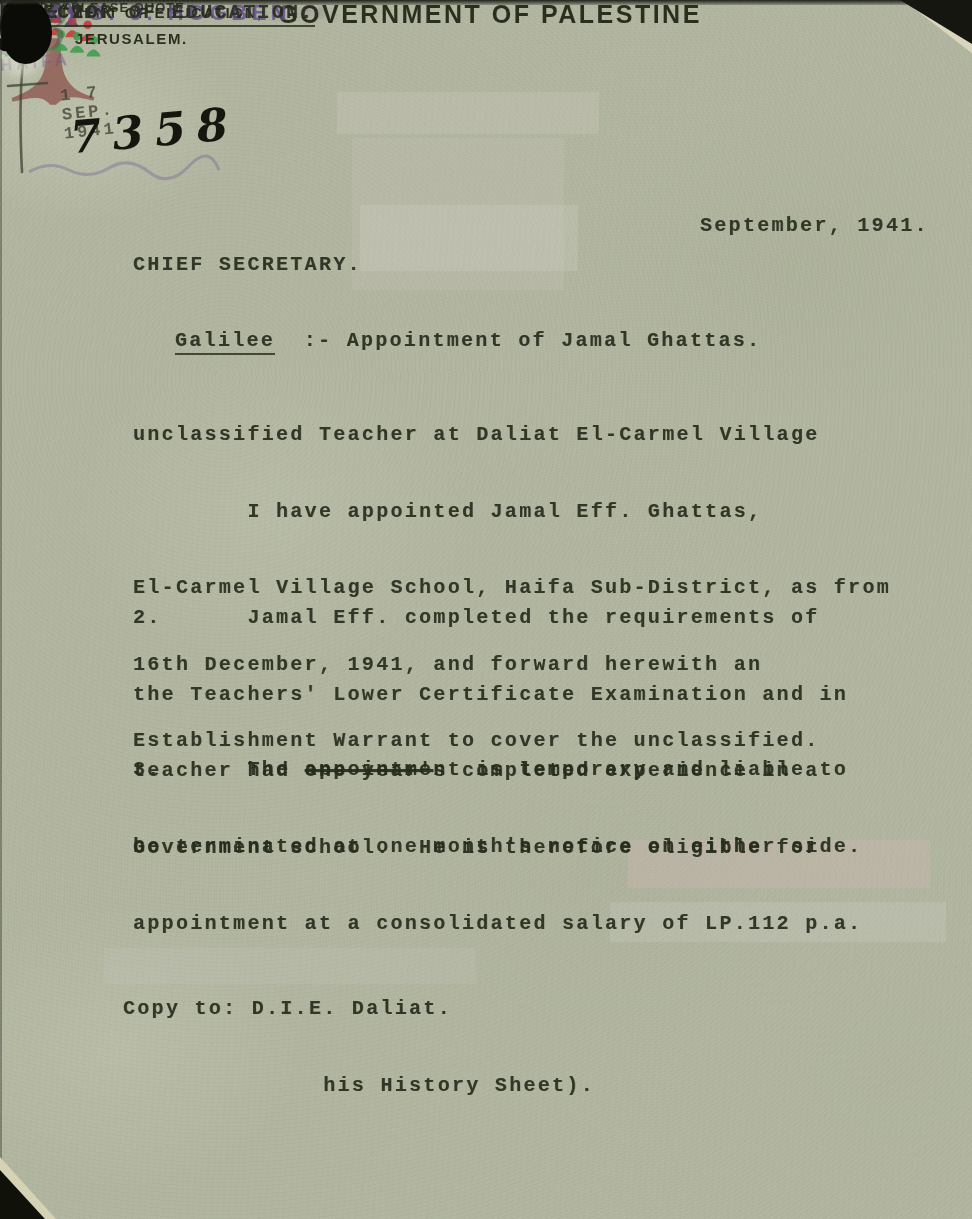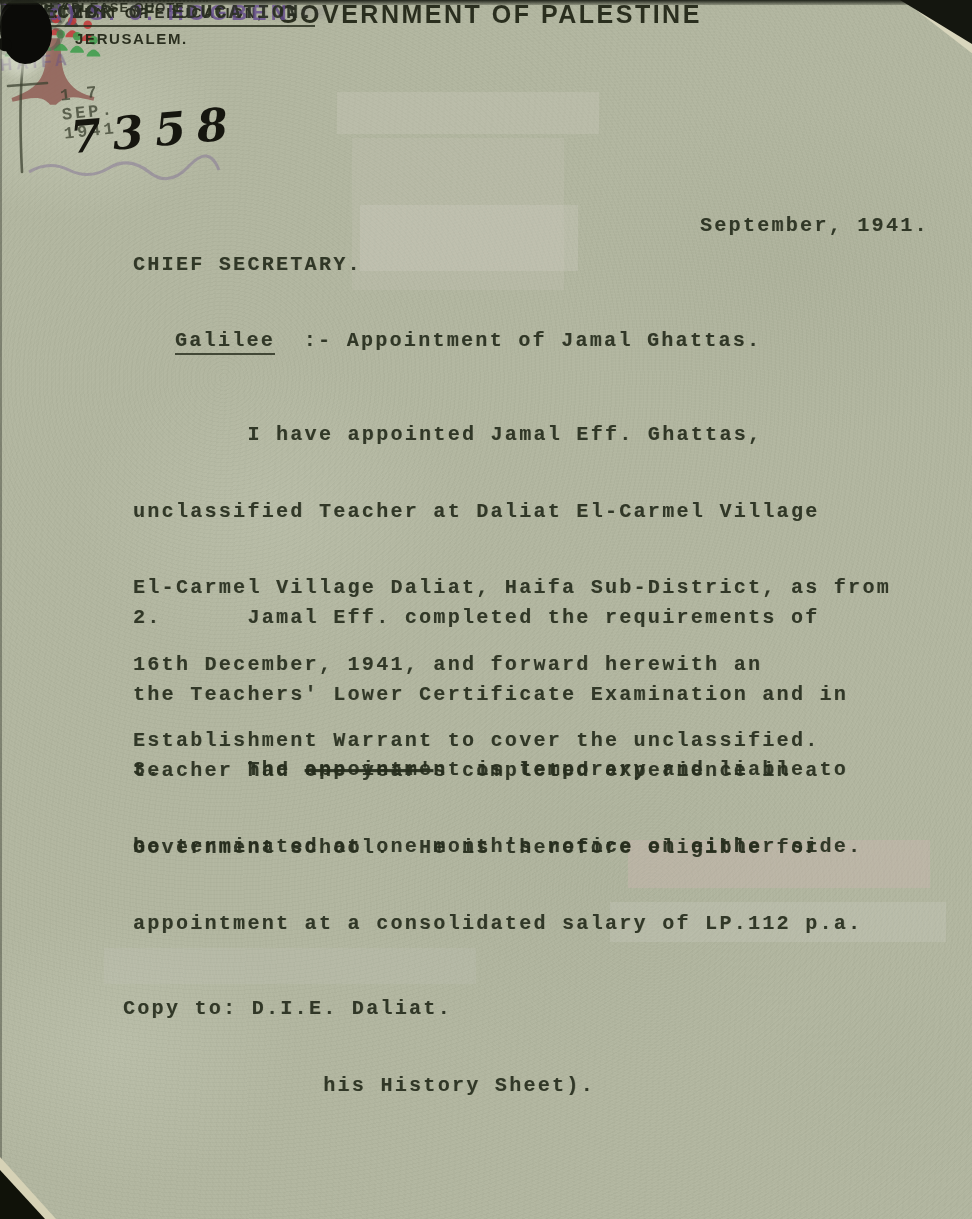--- a/index.html
+++ b/index.html
@@ -185,23 +185,23 @@
   </div>
 
   <div class="hand day-15">15</div>
   <div class="typed" style="left:700px;top:213px">September, 1941.</div>
 
   <div class="typed" style="left:133px;top:252px">CHIEF SECRETARY.</div>
 
   <div class="typed" style="left:175px;top:328px"><span class="u">Galilee</span><span>  :- </span><span>Appointment of Jamal Ghattas.</span></div>
 
   <div class="typed" style="left:133px;top:371px">
+    <div>unclassified Teacher at Daliat El-Carmel Village</div>
     <div>        I have appointed Jamal Eff. Ghattas,</div>
-    <div>unclassified Teacher at Daliat El-Carmel Village</div>
-    <div>El-Carmel Village Daliat, Haifa Sub-District, as from</div>
+    <div>El-Carmel Village School, Haifa Sub-District, as from</div>
     <div>16th December, 1941, and forward herewith an</div>
     <div>Establishment Warrant to cover the unclassified.</div>
   </div>
 
   <div class="typed" style="left:133px;top:554px">
     <div>2.      Jamal Eff. completed the requirements of</div>
     <div>the Teachers' Lower Certificate Examination and in</div>
     <div><span>teacher had </span><span class="struck">one year'</span><span>s completed experience in a</span></div>
     <div>Government school.  He is therefore eligible for</div>
     <div>appointment at a consolidated salary of LP.112 p.a.</div>

